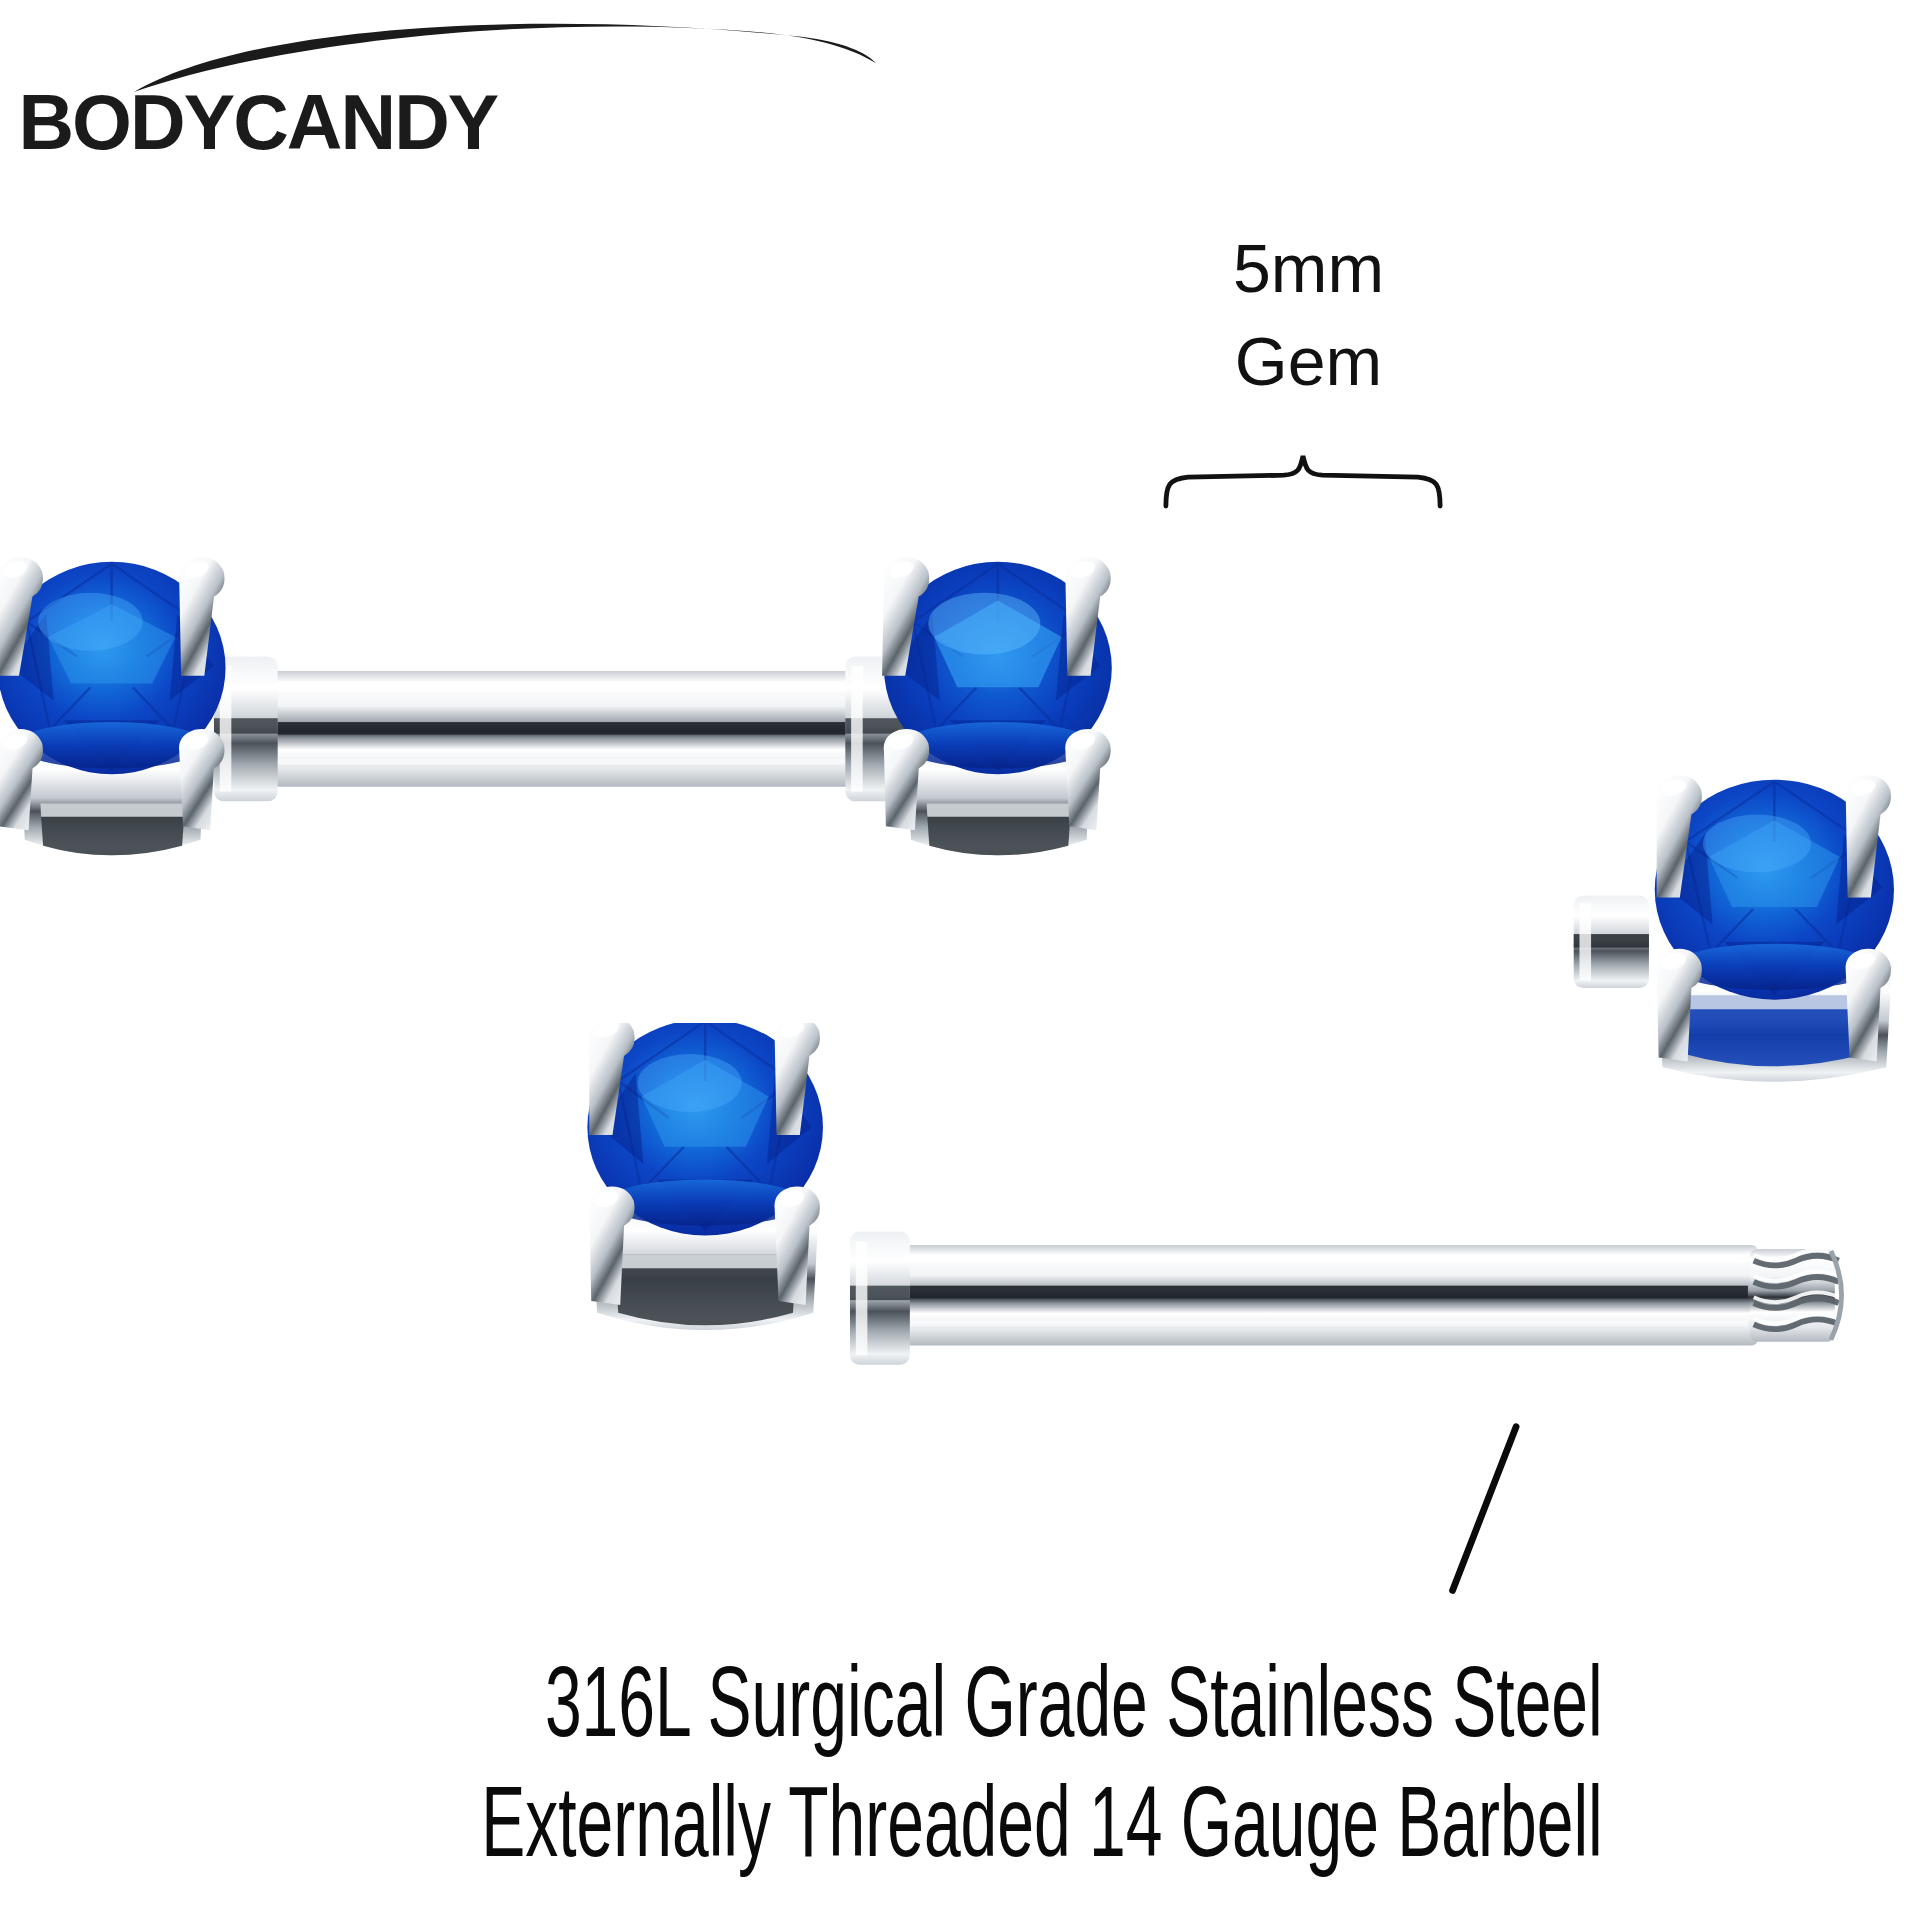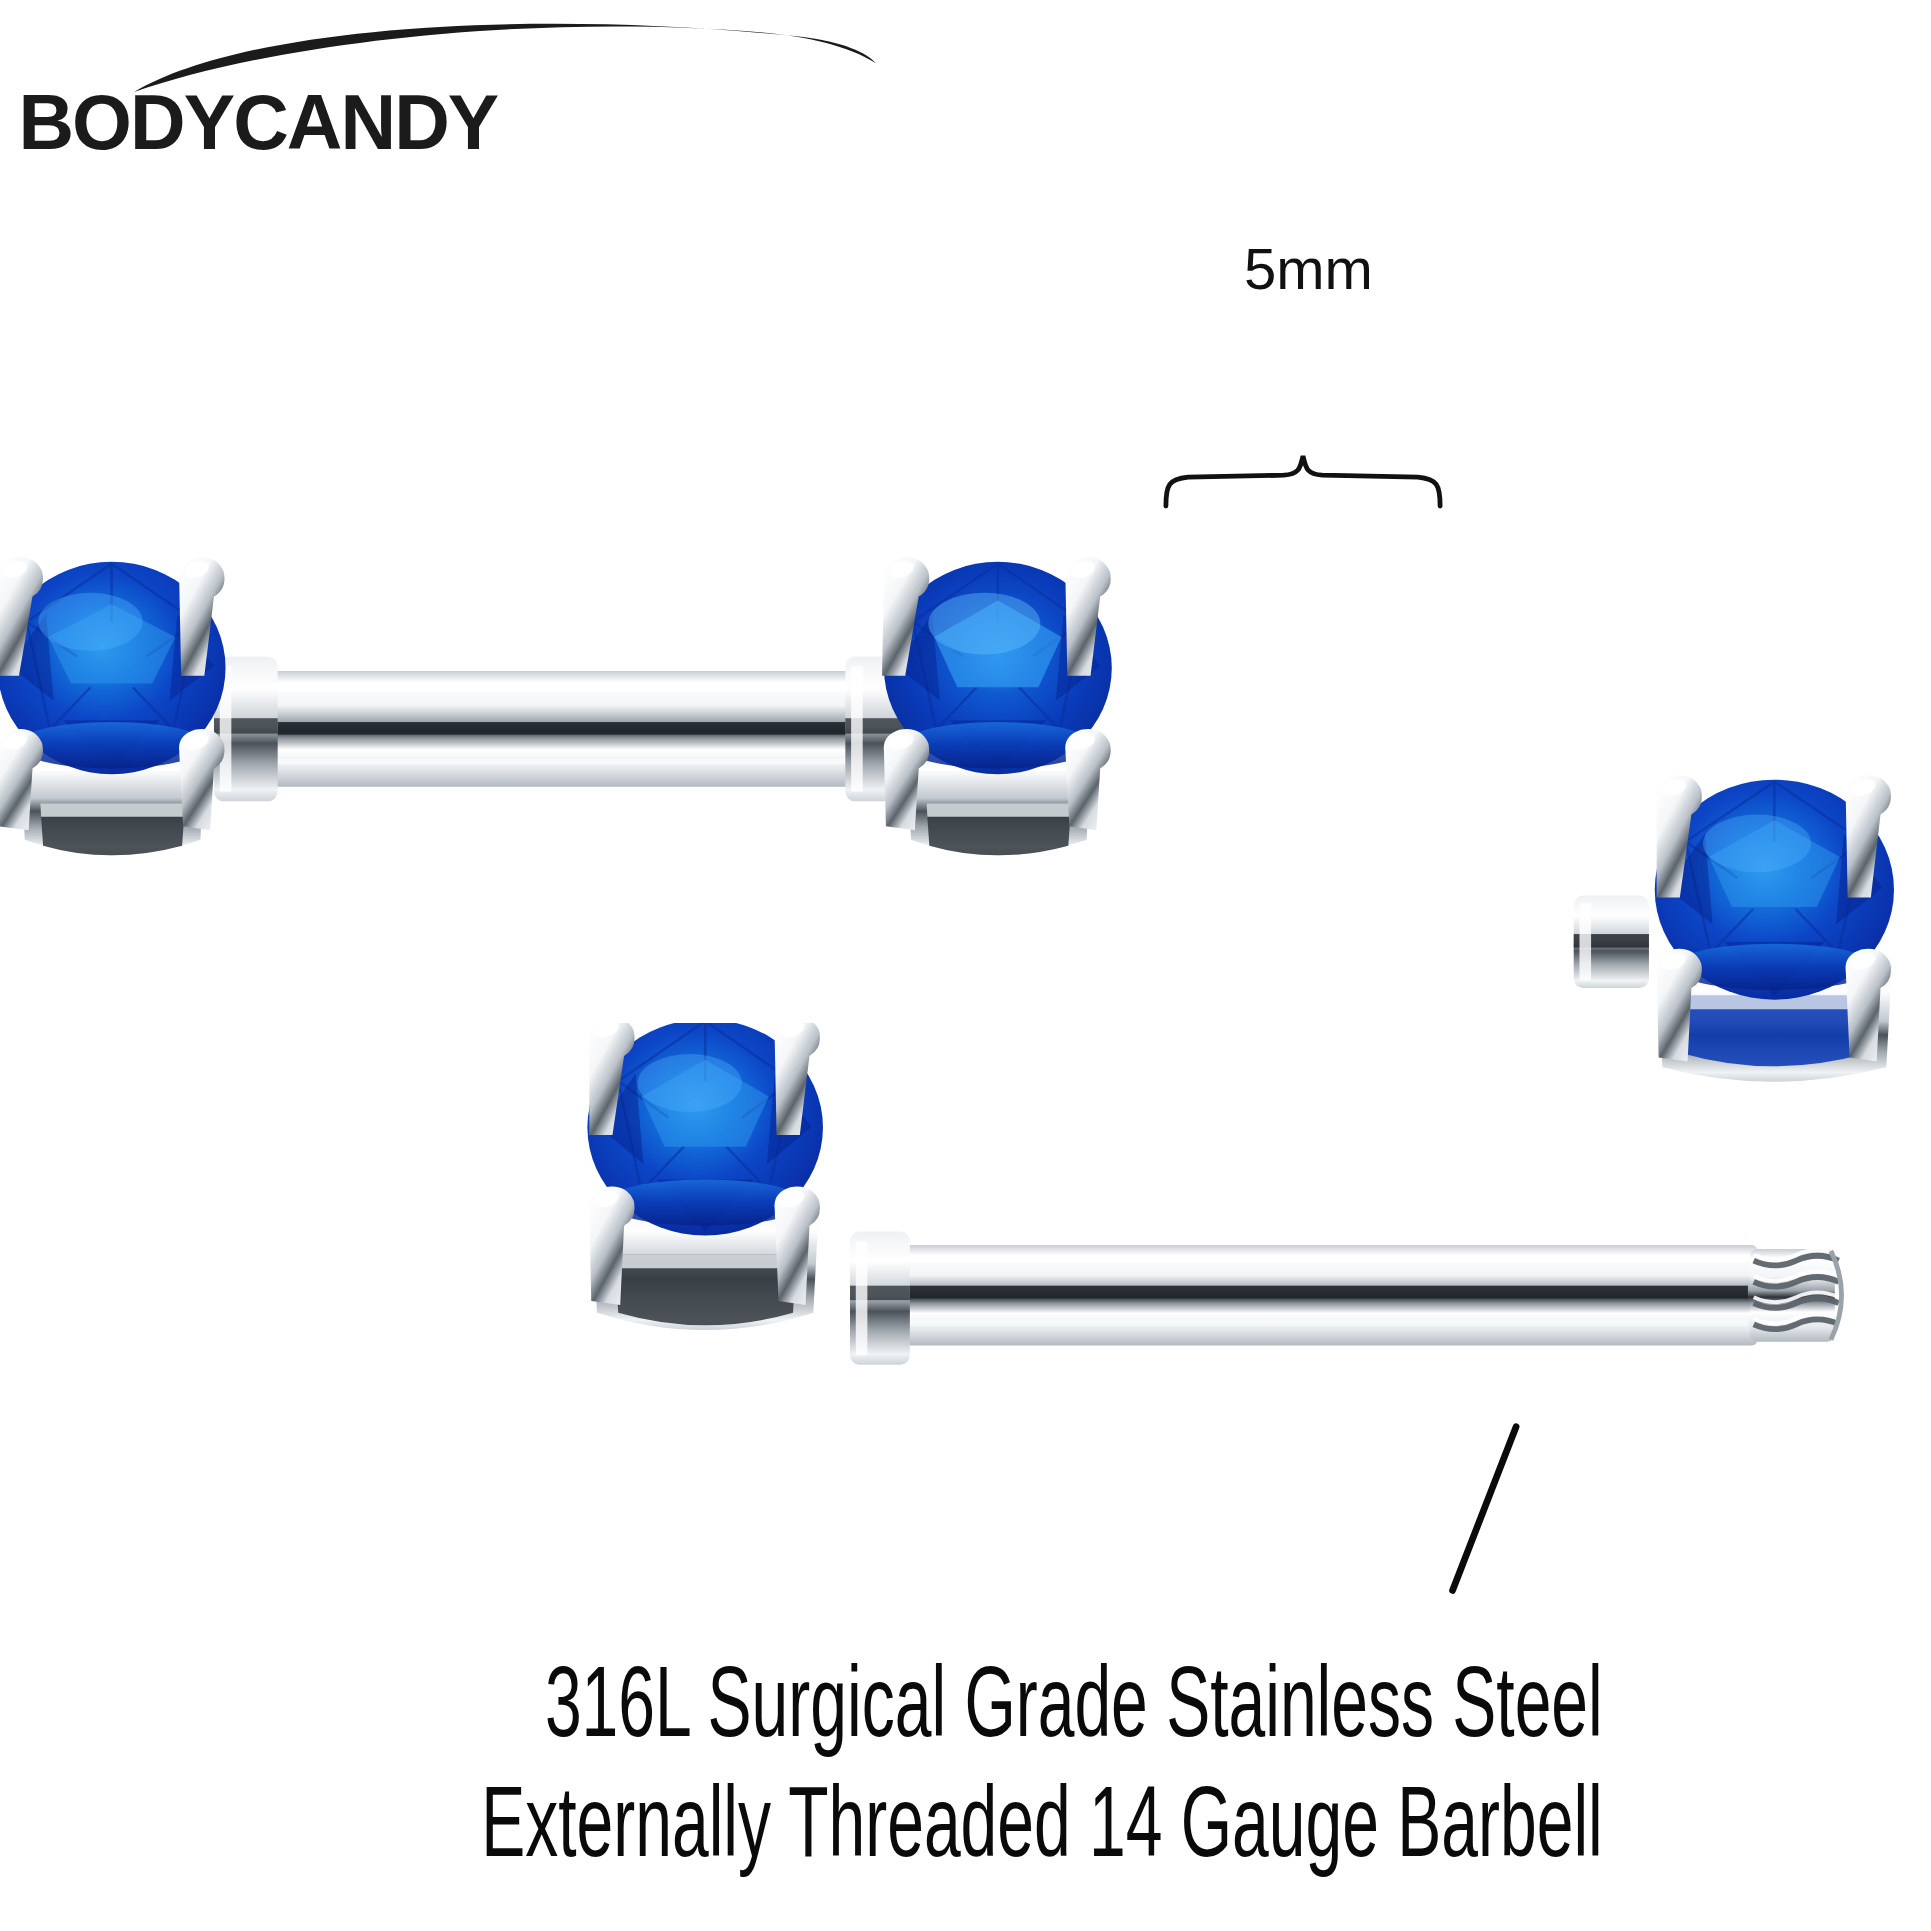--- a/index.html
+++ b/index.html
@@ -58,21 +58,21 @@
   
   #gem-callout {
     position: absolute;
     left: 1149px;
     top: 222px;
     width: 319px;
     text-align: center;
     pointer-events: none;
   }
   #gem-callout .cl {
-    font-size: 58px;
+    font-size: 68px;
     line-height: 93px;
     color: #111111;
     font-family: "Liberation Sans", sans-serif;
     font-weight: 400;
   }
   #gem-brace {
     position: absolute;
     left: 1163px;
     top: 452px;
     width: 280px;
@@ -126,20 +126,21 @@
     </svg>
 
     <svg id="logo-wordmark" viewBox="0 0 900 80">
       <text x="0" y="64" font-family="Liberation Sans, sans-serif" font-size="80" font-weight="700" letter-spacing="-2" fill="#1b1b1b">BODYCANDY</text>
     </svg>
 
   </div>
 
   <div id="gem-callout">
     <div class="cl">5mm</div>
+    <div class="cl">Gem</div>
   </div>
 
   <svg id="gem-brace" viewBox="0 0 290 60">
     <path d="M3,56 C3,34 6,28 26,26 L125,24 C140,23 142,18 145,4
              C148,18 150,23 165,24 L264,26 C284,28 287,34 287,56" fill="none" stroke="#111111" stroke-width="5" stroke-linecap="round"></path>
   </svg>
 
   <svg id="piece-top" class="piece" viewBox="0 0 1560 420">
     <defs>
 

